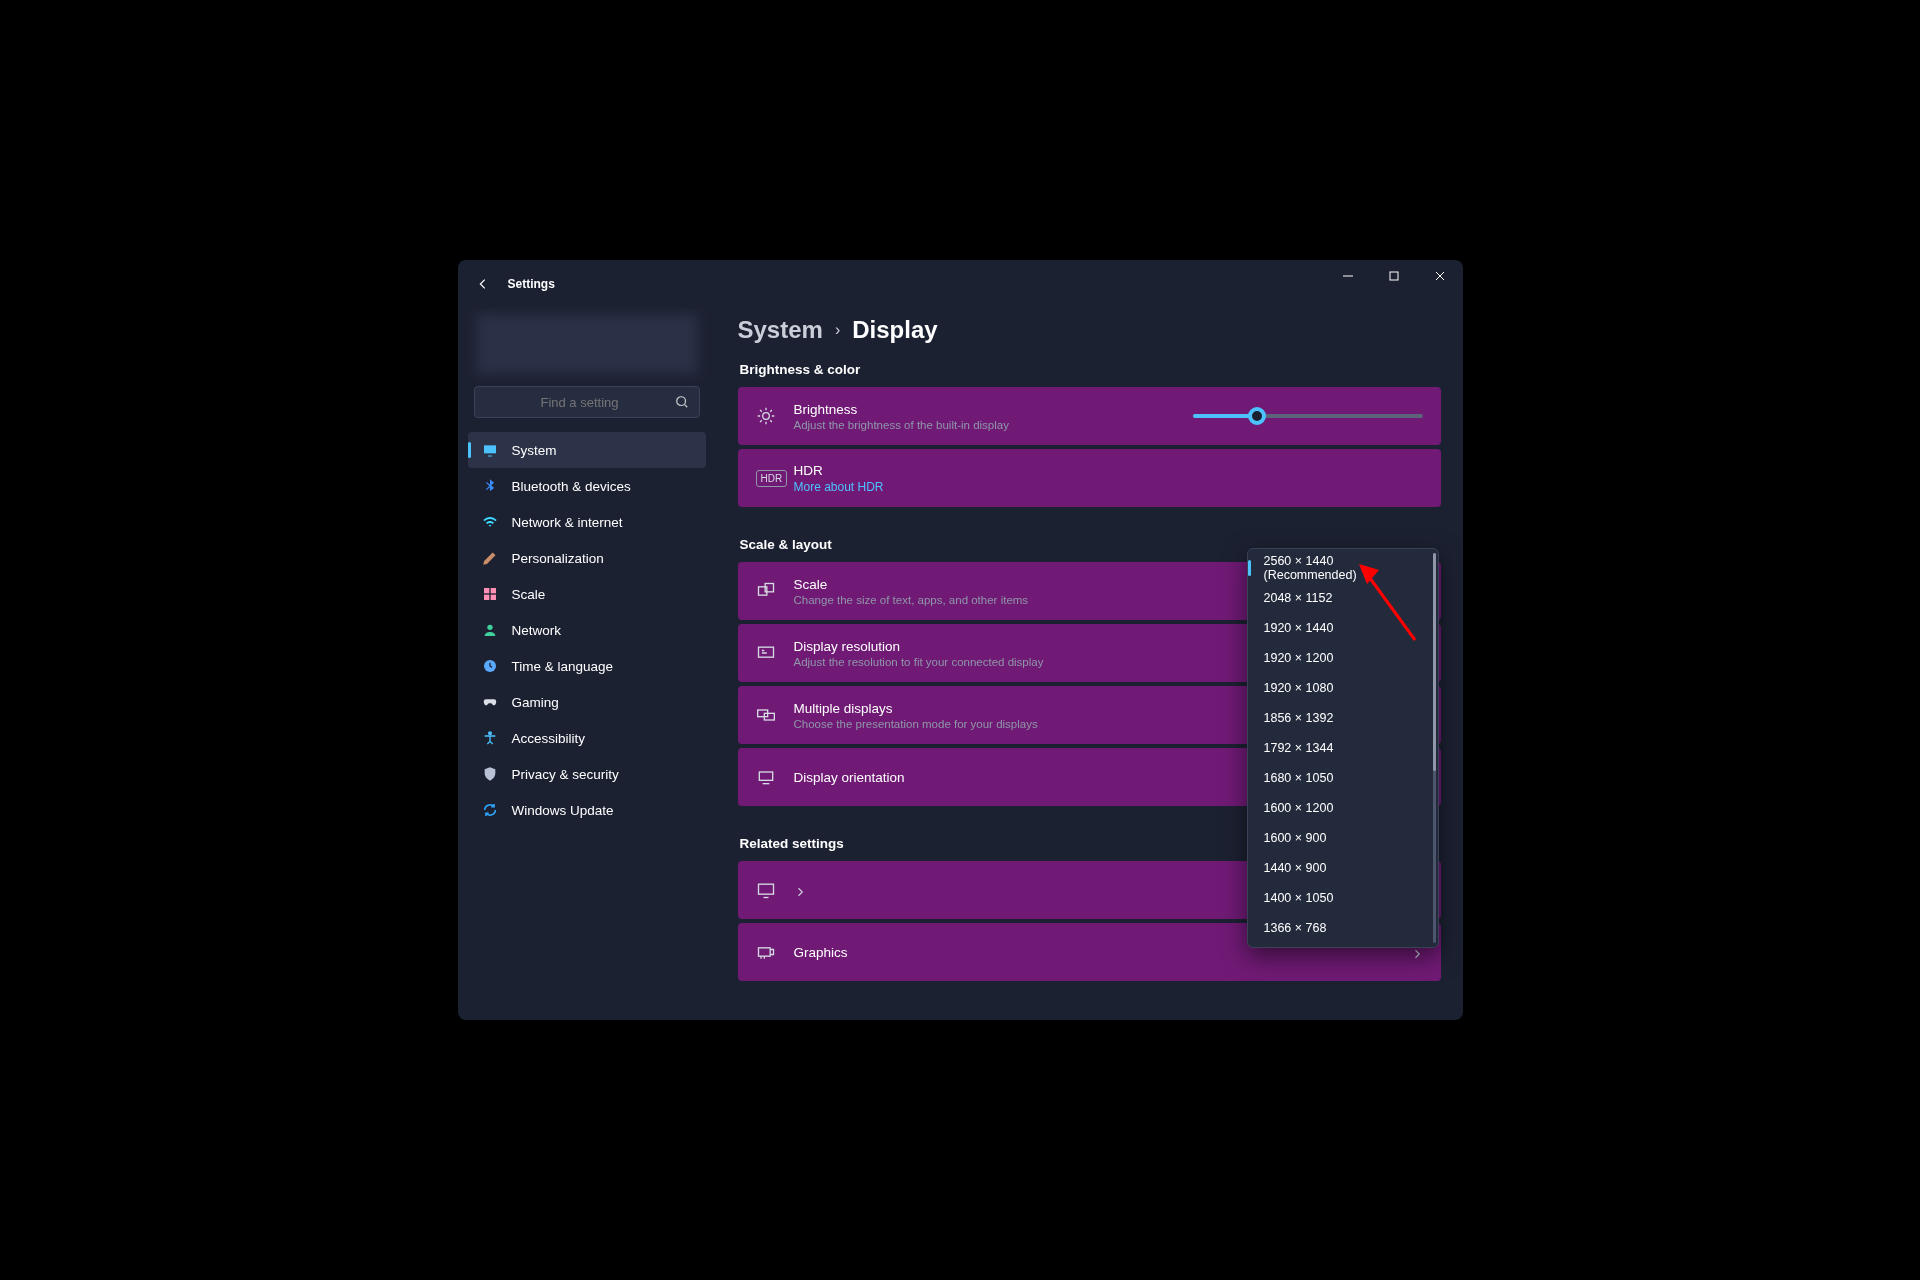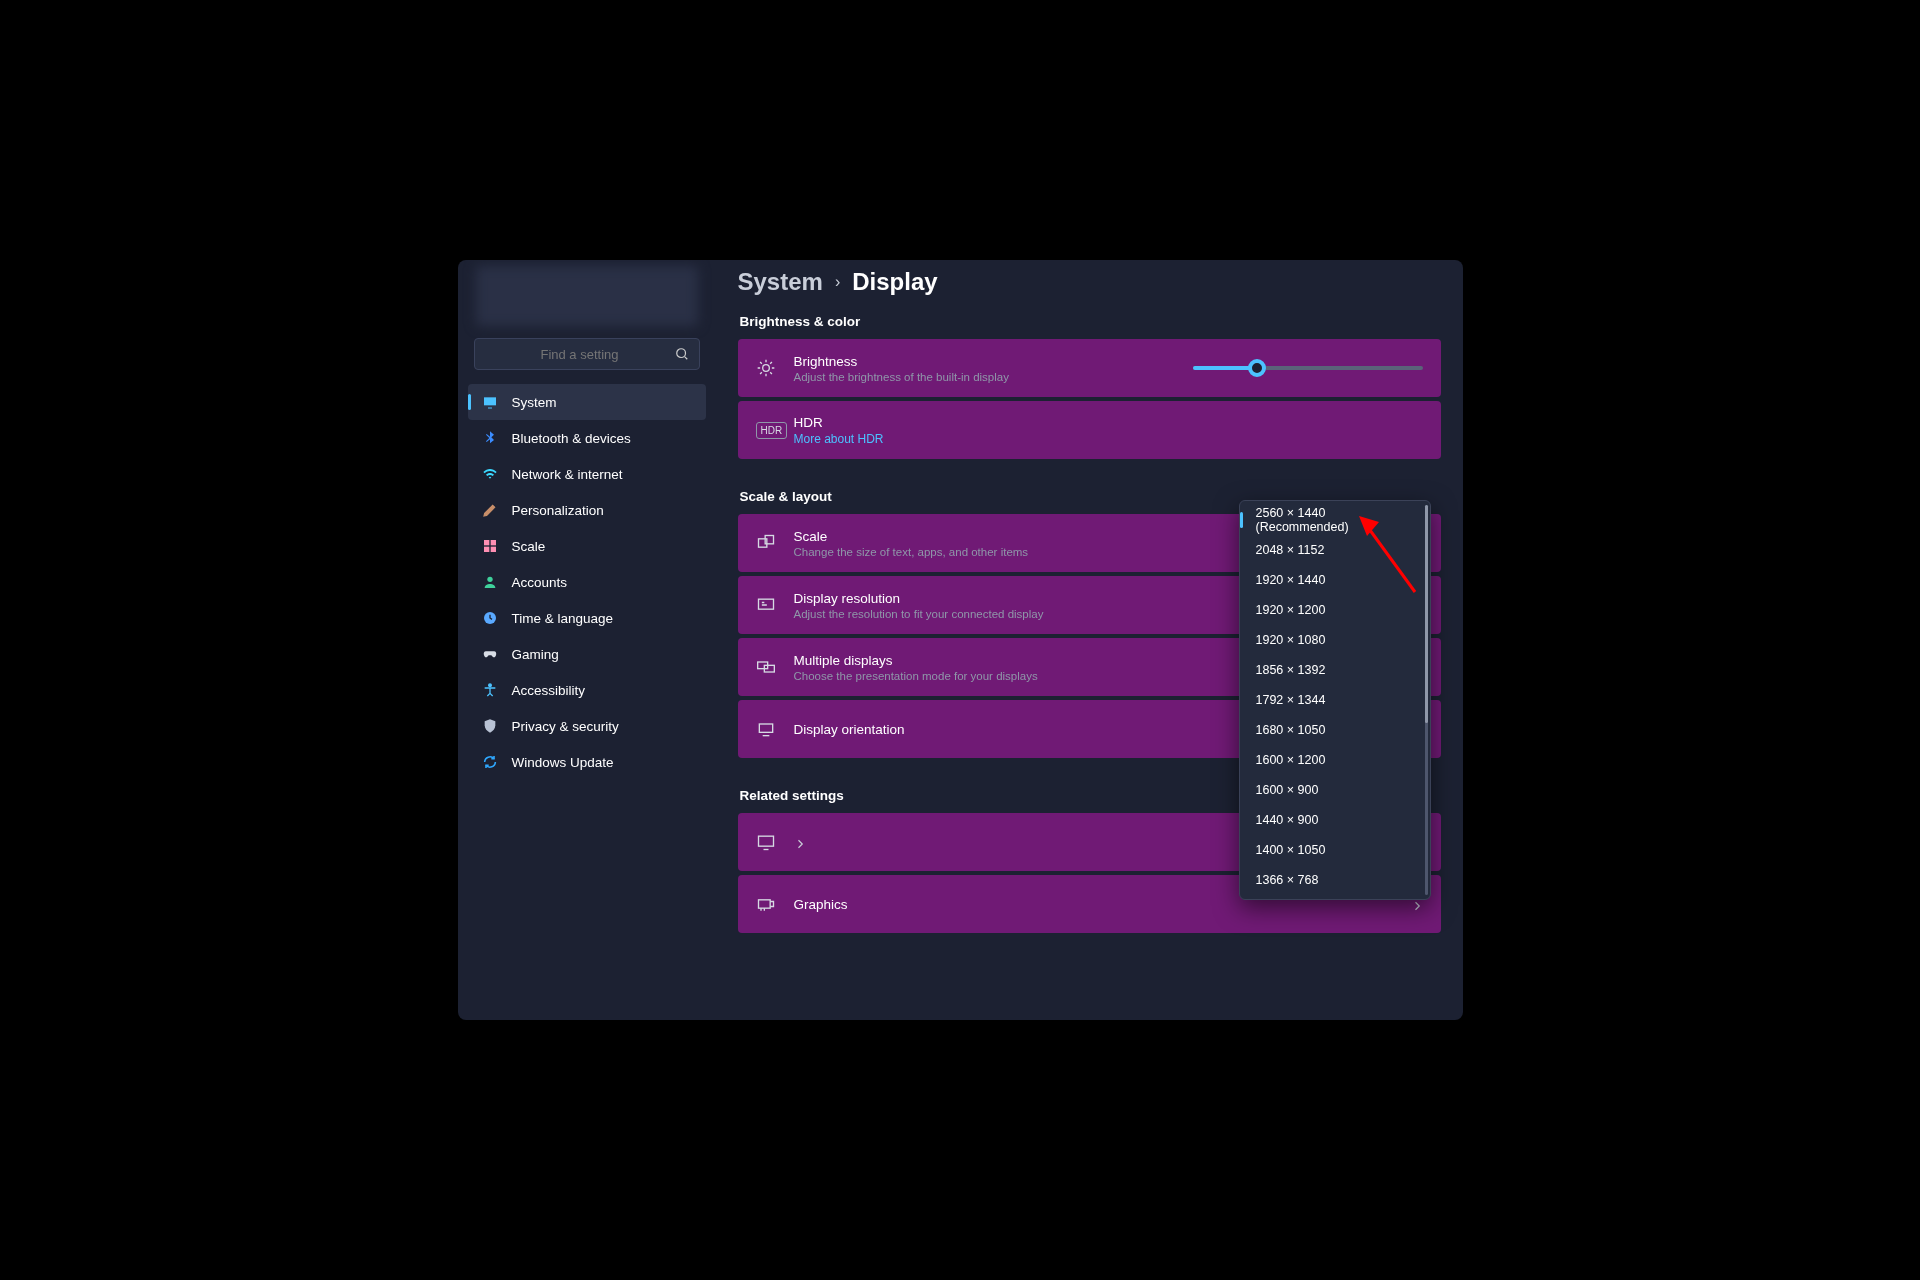--- a/index.html
+++ b/index.html
@@ -47,37 +47,62 @@
   .slider .thumb { position:absolute; top:50%; width:18px; height:18px; background:#1c2132; border:4px solid #4cc2ff; border-radius:50%; transform:translate(-50%,-50%); left:28%; }
 
   .toggle-row { display:flex; align-items:center; gap:12px; }
   .toggle-lbl { font-size:13px; }
   .toggle { width:40px; height:20px; background:#4cc2ff; border-radius:10px; position:relative; }
   .toggle .knob { position:absolute; right:3px; top:3px; width:14px; height:14px; background:#0f1420; border-radius:50%; }
 
   .link { color:#4cc2ff; font-size:12px; }
   .hdr-badge { font-size:10px; border:1px solid #8f97a9; padding:2px 4px; border-radius:3px; color:#d6dae3; }
 
-  .dropdown { position:absolute; top:240px; right:32px; width:192px; background:#232a3c; border:1px solid #3b4258; border-radius:6px; box-shadow:0 8px 24px rgba(0,0,0,.55); padding:4px 0; z-index:50; }
+  .dropdown { position:absolute; top:240px; right:24px; width:192px; background:#232a3c; border:1px solid #3b4258; border-radius:6px; box-shadow:0 8px 24px rgba(0,0,0,.55); padding:4px 0; z-index:50; }
   .dd-item { height:30px; display:flex; align-items:center; padding:0 16px; font-size:12.5px; position:relative; cursor:pointer; }
   .dd-item.sel::before { content:""; position:absolute; left:0; top:7px; bottom:7px; width:3px; background:#4cc2ff; border-radius:2px; }
   .dd-scroll { position:absolute; right:2px; top:4px; bottom:4px; width:3px; background:#4e566d; border-radius:2px; }
   .dd-scroll .thb { position:absolute; top:0; width:100%; height:56%; background:#8f97a9; border-radius:2px; }
 
   .arrow-anno { position:absolute; z-index:60; pointer-events:none; }
   .arrow-anno svg path{ stroke:#ff0000; stroke-width:3; fill:none; }
   .arrow-anno svg polygon{ fill:#ff0000; }
 
   .sp { height:20px; }
 </style>
 </head>
 <body>
 
 <div class="window">
 
+  <div class="titlebar">
+    <span class="back-arrow">
+      <svg viewBox="0 0 16 16" fill="none" stroke="currentColor" stroke-width="1.4">
+          <path d="M10 3 5 8l5 5"></path>
+        </svg>
+    </span>
+    <span class="title">Settings</span>
+    <div class="win-controls">
+      <div class="win-btn">
+          <svg viewBox="0 0 10 10" stroke="currentColor">
+            <path d="M0 5h10"></path>
+          </svg>
+        </div>
+      <div class="win-btn">
+          <svg viewBox="0 0 10 10" stroke="currentColor" fill="none">
+            <rect x="1" y="1" width="8" height="8"></rect>
+          </svg>
+        </div>
+      <div class="win-btn">
+          <svg viewBox="0 0 10 10" stroke="currentColor">
+            <path d="M1 1l8 8M9 1l-8 8"></path>
+          </svg>
+        </div>
+    </div>
+  </div>
 
   <div class="body-wrap">
     <div class="sidebar">
       <div class="profile"></div>
       <div class="search">
         <input placeholder="Find a setting" style="">
         <span class="search-ic"><svg viewBox="0 0 16 16" fill="none" stroke="currentColor" stroke-width="1.4">
               <circle cx="7" cy="7" r="5"></circle>
               <path d="M11 11l3 3"></path>
             </svg></span>
@@ -115,21 +140,21 @@
                 <rect x="3" y="13" width="8" height="8"></rect>
                 <rect x="13" y="13" width="8" height="8"></rect>
               </svg></span>
             <span>Scale</span>
           </div>
           <div class="nav-item">
             <span class="nav-ic" style="color:#3fd19c"><svg viewBox="0 0 24 24" fill="currentColor">
                 <circle cx="12" cy="8" r="4"></circle>
                 <path d="M4 21c0-4 4-6 8-6s8 2 8 6"></path>
               </svg></span>
-            <span>Accounts</span>
+            <span>Network</span>
           </div>
           <div class="nav-item">
             <span class="nav-ic" style="color:#5aa9ff"><svg viewBox="0 0 24 24" fill="none" stroke="currentColor" stroke-width="2">
                 <circle cx="12" cy="12" r="9" fill="currentColor" stroke="none"></circle>
                 <path d="M12 7v5l3 2" stroke="#1c2132"></path>
               </svg></span>
             <span>Time &amp; language</span>
           </div>
           <div class="nav-item">
             <span class="nav-ic" style="color:#d8dde6"><svg viewBox="0 0 24 24" fill="currentColor">

